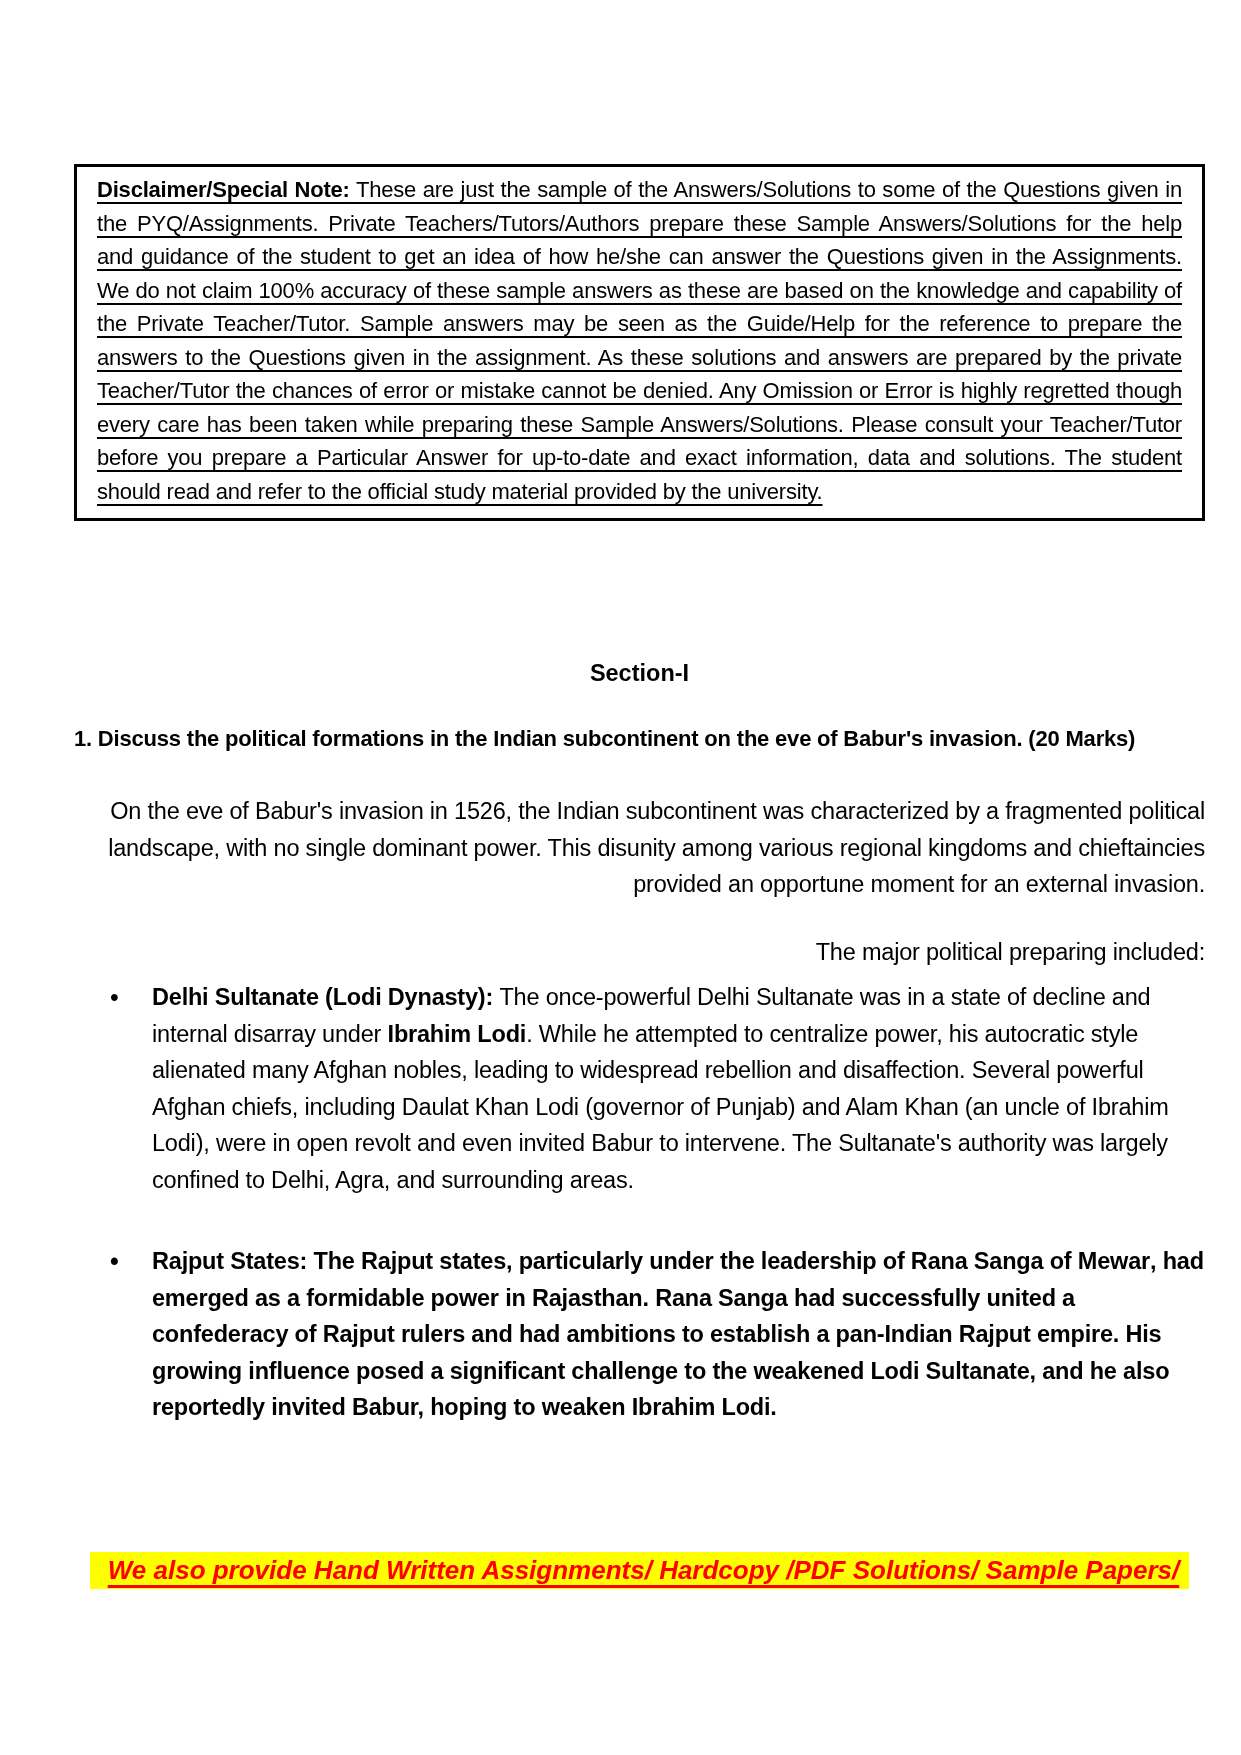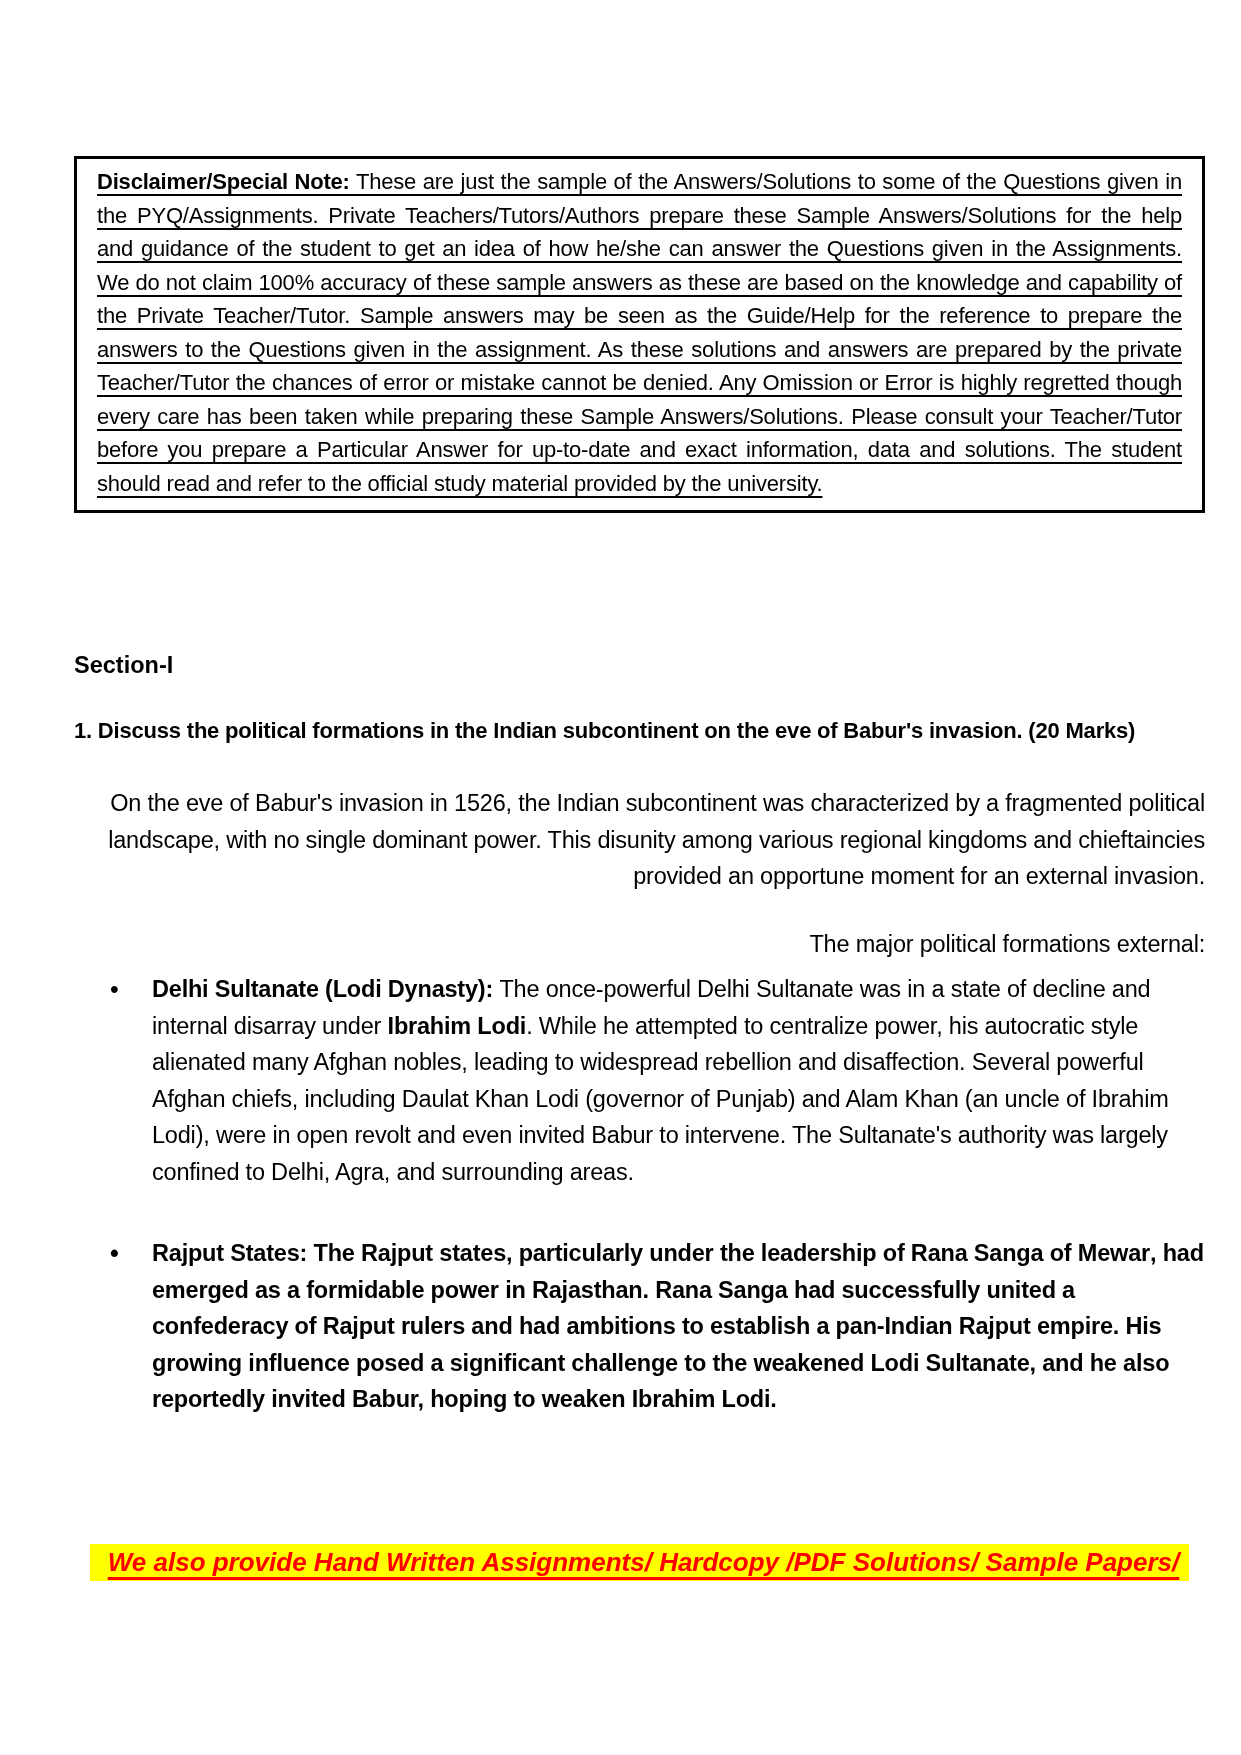--- a/index.html
+++ b/index.html
@@ -6,21 +6,21 @@
   html,body { background:#ffffff; }
   body {
     width:1241px; height:1755px;
     font-family:"Liberation Sans", sans-serif;
     color:#000000;
     position:relative;
     overflow:hidden;
   }
   .content {
     position:absolute;
-    left:74px; top:8px;
+    left:74px; top:16px;
     width:1131px;
   }
   
   .disclaimer-box {
     margin-top:148px;
     border:3px solid #000000;
     padding:6px 20px 10px 20px;
   }
   .disclaimer-text {
     font-size:22px;
@@ -28,21 +28,21 @@
     text-align:justify;
     text-decoration:underline;
     text-decoration-thickness:2px;
     text-underline-offset:5px;
     letter-spacing:-0.2px;
   }
   .disclaimer-text b { text-decoration:underline; }
   
   .section-title {
     margin-top:136px;
-    text-align:left;
+    text-align:center;
     font-weight:bold;
     font-size:23.5px;
     line-height:33px;
   }
   
   .question {
     margin-top:30px;
     font-weight:bold;
     font-size:22px;
     line-height:37px;
@@ -103,21 +103,21 @@
   <div class="disclaimer-box">
     <p class="disclaimer-text"><b>Disclaimer/Special Note:</b><span> These are just the sample of the Answers/Solutions to some of the Questions given in the PYQ/Assignments. Private Teachers/Tutors/Authors prepare these Sample Answers/Solutions for the help and guidance of the student to get an idea of how he/she can answer the Questions given in the Assignments. We do not claim 100% accuracy of these sample answers as these are based on the knowledge and capability of the Private Teacher/Tutor. Sample answers may be seen as the Guide/Help for the reference to prepare the answers to the Questions given in the assignment. As these solutions and answers are prepared by the private Teacher/Tutor the chances of error or mistake cannot be denied. Any Omission or Error is highly regretted though every care has been taken while preparing these Sample Answers/Solutions. Please consult your Teacher/Tutor before you prepare a Particular Answer for up-to-date and exact information, data and solutions. The student should read and refer to the official study material provided by the university.</span></p>
   </div>
 
   <h2 class="section-title">Section-I</h2>
 
   <p class="question">1. Discuss the political formations in the Indian subcontinent on the eve of Babur's invasion. (20 Marks)</p>
 
   <p class="para intro">On the eve of Babur's invasion in 1526, the Indian subcontinent was characterized by a fragmented political landscape, with no single dominant power. This disunity among various regional kingdoms and chieftaincies provided an opportune moment for an external invasion.</p>
 
-  <p class="para lead">The major political formations external:</p>
+  <p class="para lead">The major political preparing included:</p>
 
   <ul class="bullets">
     <li><b>Delhi Sultanate (Lodi Dynasty): </b><span>The once-powerful Delhi Sultanate was in a state of decline and internal disarray under </span><b>Ibrahim Lodi</b><span>. While he attempted to centralize power, his autocratic style alienated many Afghan nobles, leading to widespread rebellion and disaffection. Several powerful Afghan chiefs, including Daulat Khan Lodi (governor of Punjab) and Alam Khan (an uncle of Ibrahim Lodi), were in open revolt and even invited Babur to intervene. The Sultanate's authority was largely confined to Delhi, Agra, and surrounding areas.</span></li>
     <li><b>Rajput States: </b><span>The Rajput states, particularly under the leadership of </span><b>Rana Sanga of Mewar</b><span>, had emerged as a formidable power in Rajasthan. Rana Sanga had successfully united a confederacy of Rajput rulers and had ambitions to establish a pan-Indian Rajput empire. His growing influence posed a significant challenge to the weakened Lodi Sultanate, and he also reportedly invited Babur, hoping to weaken Ibrahim Lodi.</span></li>
   </ul>
 
   <div class="footer">
     <div class="footer-line"><span class="hl">We also provide Hand Written Assignments/ Hardcopy /PDF Solutions/ Sample Papers/</span></div>
   </div>
 

